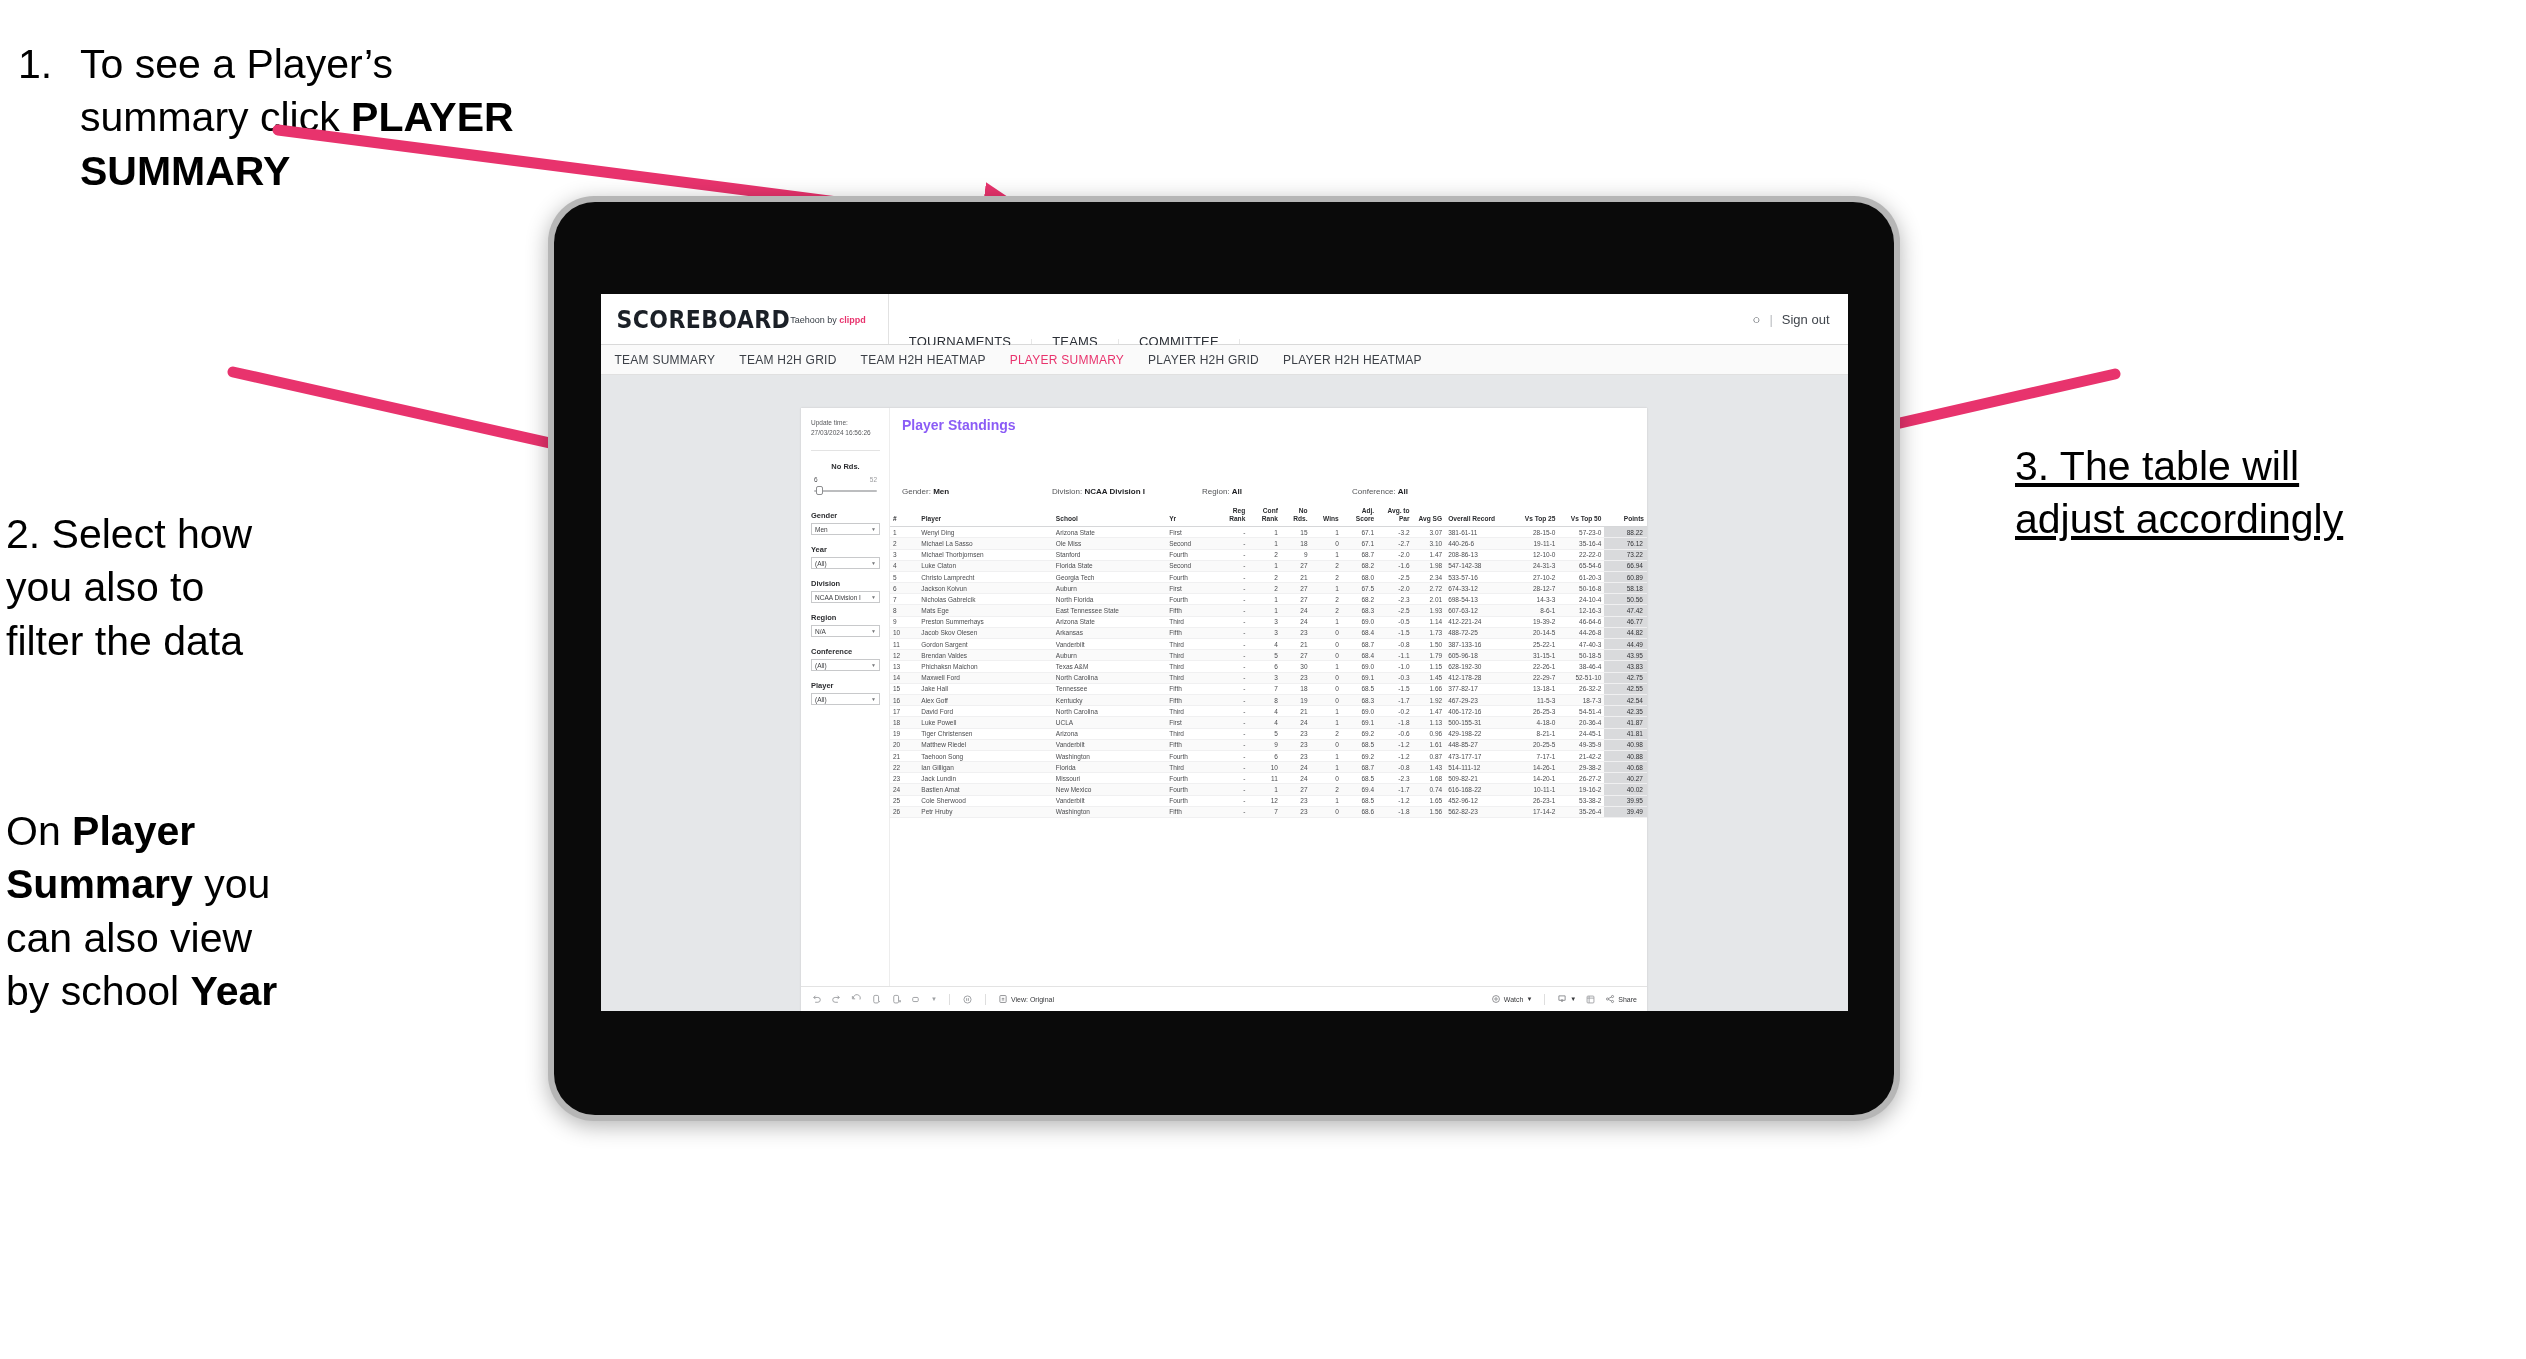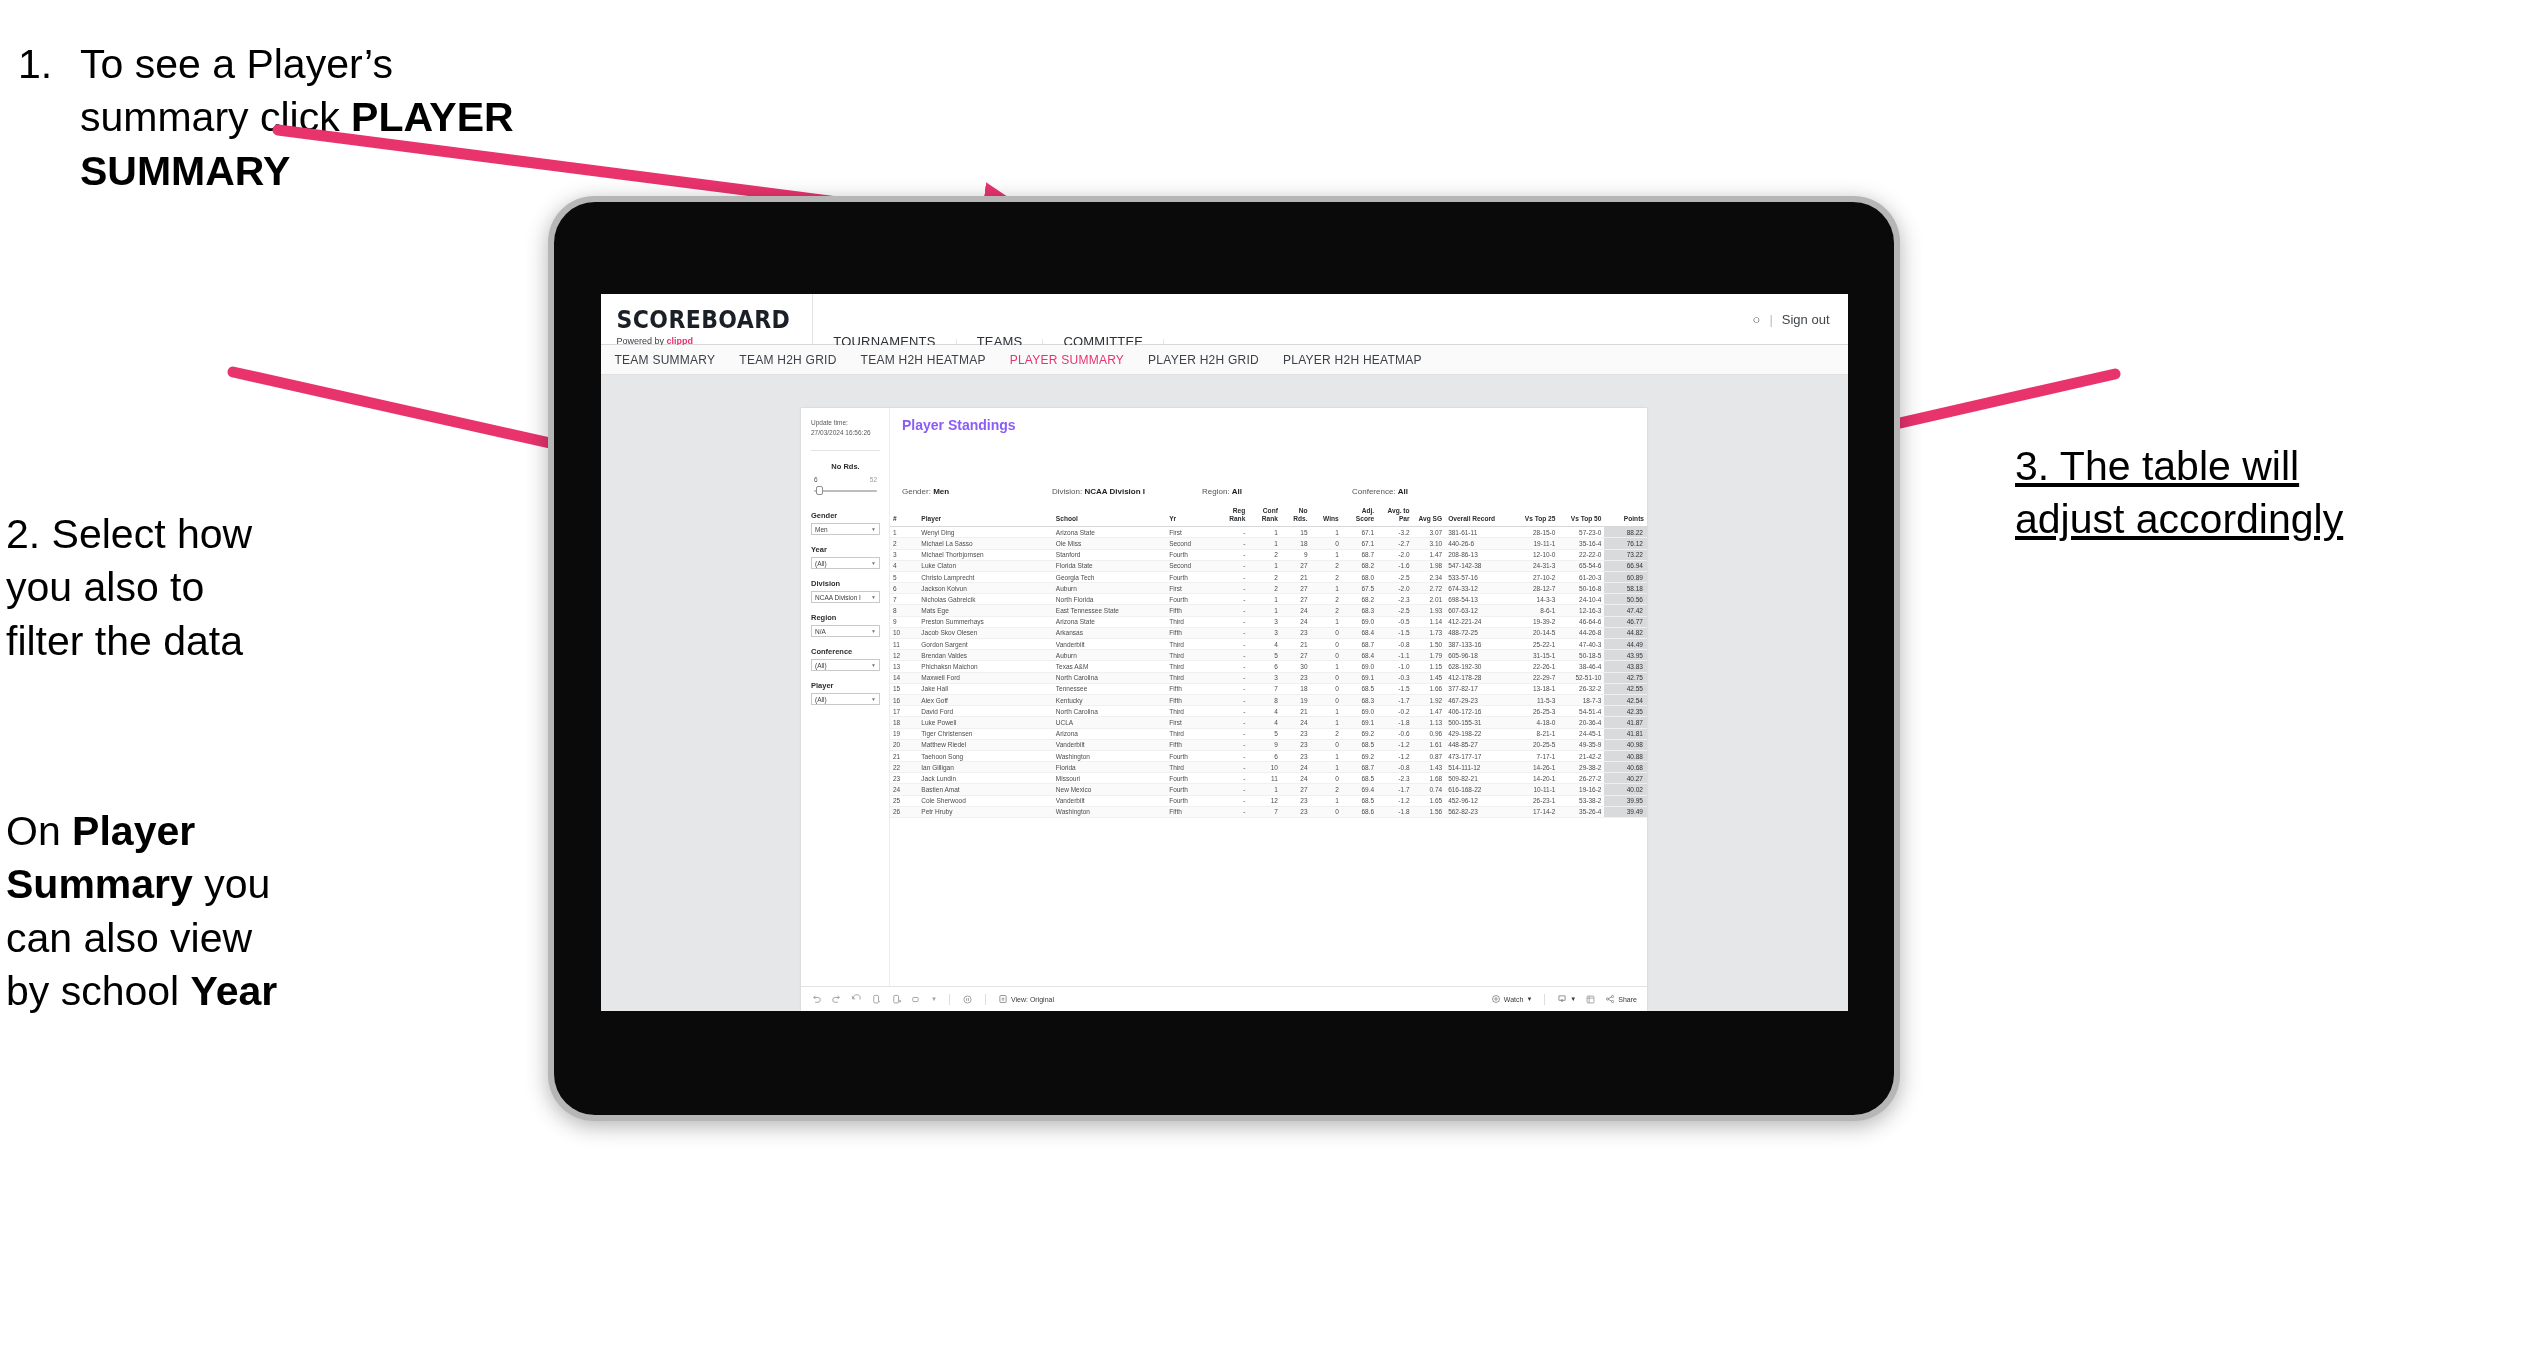--- a/index.html
+++ b/index.html
@@ -32,21 +32,21 @@
   #tablet-screen {
     width:1247px; height:717px; background:#e5e7e9; overflow:hidden;
     display:flex; flex-direction:column;
   }
 
   
   #app-topbar {
     height:51px; background:#fff; border-bottom:1px solid #d9d9d9;
     display:flex; align-items:stretch; flex:0 0 auto;
   }
-  #brand { display:flex; flex-direction:column; justify-content:center;
+  #brand { display:flex; flex-direction:row; justify-content:center;
            padding:16px 22px 0 16px; border-right:1px solid #e2e2e2; }
   #brand .word { font-size:22px; font-weight:700; letter-spacing:.4px;
                  color:#1b2027; line-height:1; font-family:"DejaVu Sans", sans-serif;
                  transform:scaleY(1.12); transform-origin:left center; }
   #brand .sub  { font-size:9px; color:#3b4149; margin-top:5px; }
   #brand .sub .clippd { color:#e8336d; font-weight:700; }
   .topnav { display:flex; align-items:stretch; }
   .topnav-item { display:flex; align-items:center; padding:0 20px; font-size:13px;
                  color:#2b2f36; border-right:1px solid #e7e7e7; letter-spacing:.2px;margin-top:45px; }
   #topbar-right { margin-left:auto; display:flex; align-items:center; gap:9px;
@@ -175,21 +175,21 @@
 </svg>
 
 <div id="tablet-frame">
  <div id="tablet-screen-bezel">
   <div id="tablet-screen">
 
     <div id="app-topbar">
       <div id="brand">
         <div class="word">SCOREBOARD</div>
         <div class="sub">
-          <span>Powered by </span><span class="clippd">clippd</span>
+          <span>Taehoon by </span><span class="clippd">clippd</span>
         </div>
       </div>
       <div class="topnav">
         <div class="topnav-item">TOURNAMENTS</div>
         <div class="topnav-item">TEAMS</div>
         <div class="topnav-item">COMMITTEE</div>
       </div>
       <div id="topbar-right">
         <span>○</span>
         <span class="sep">|</span>

